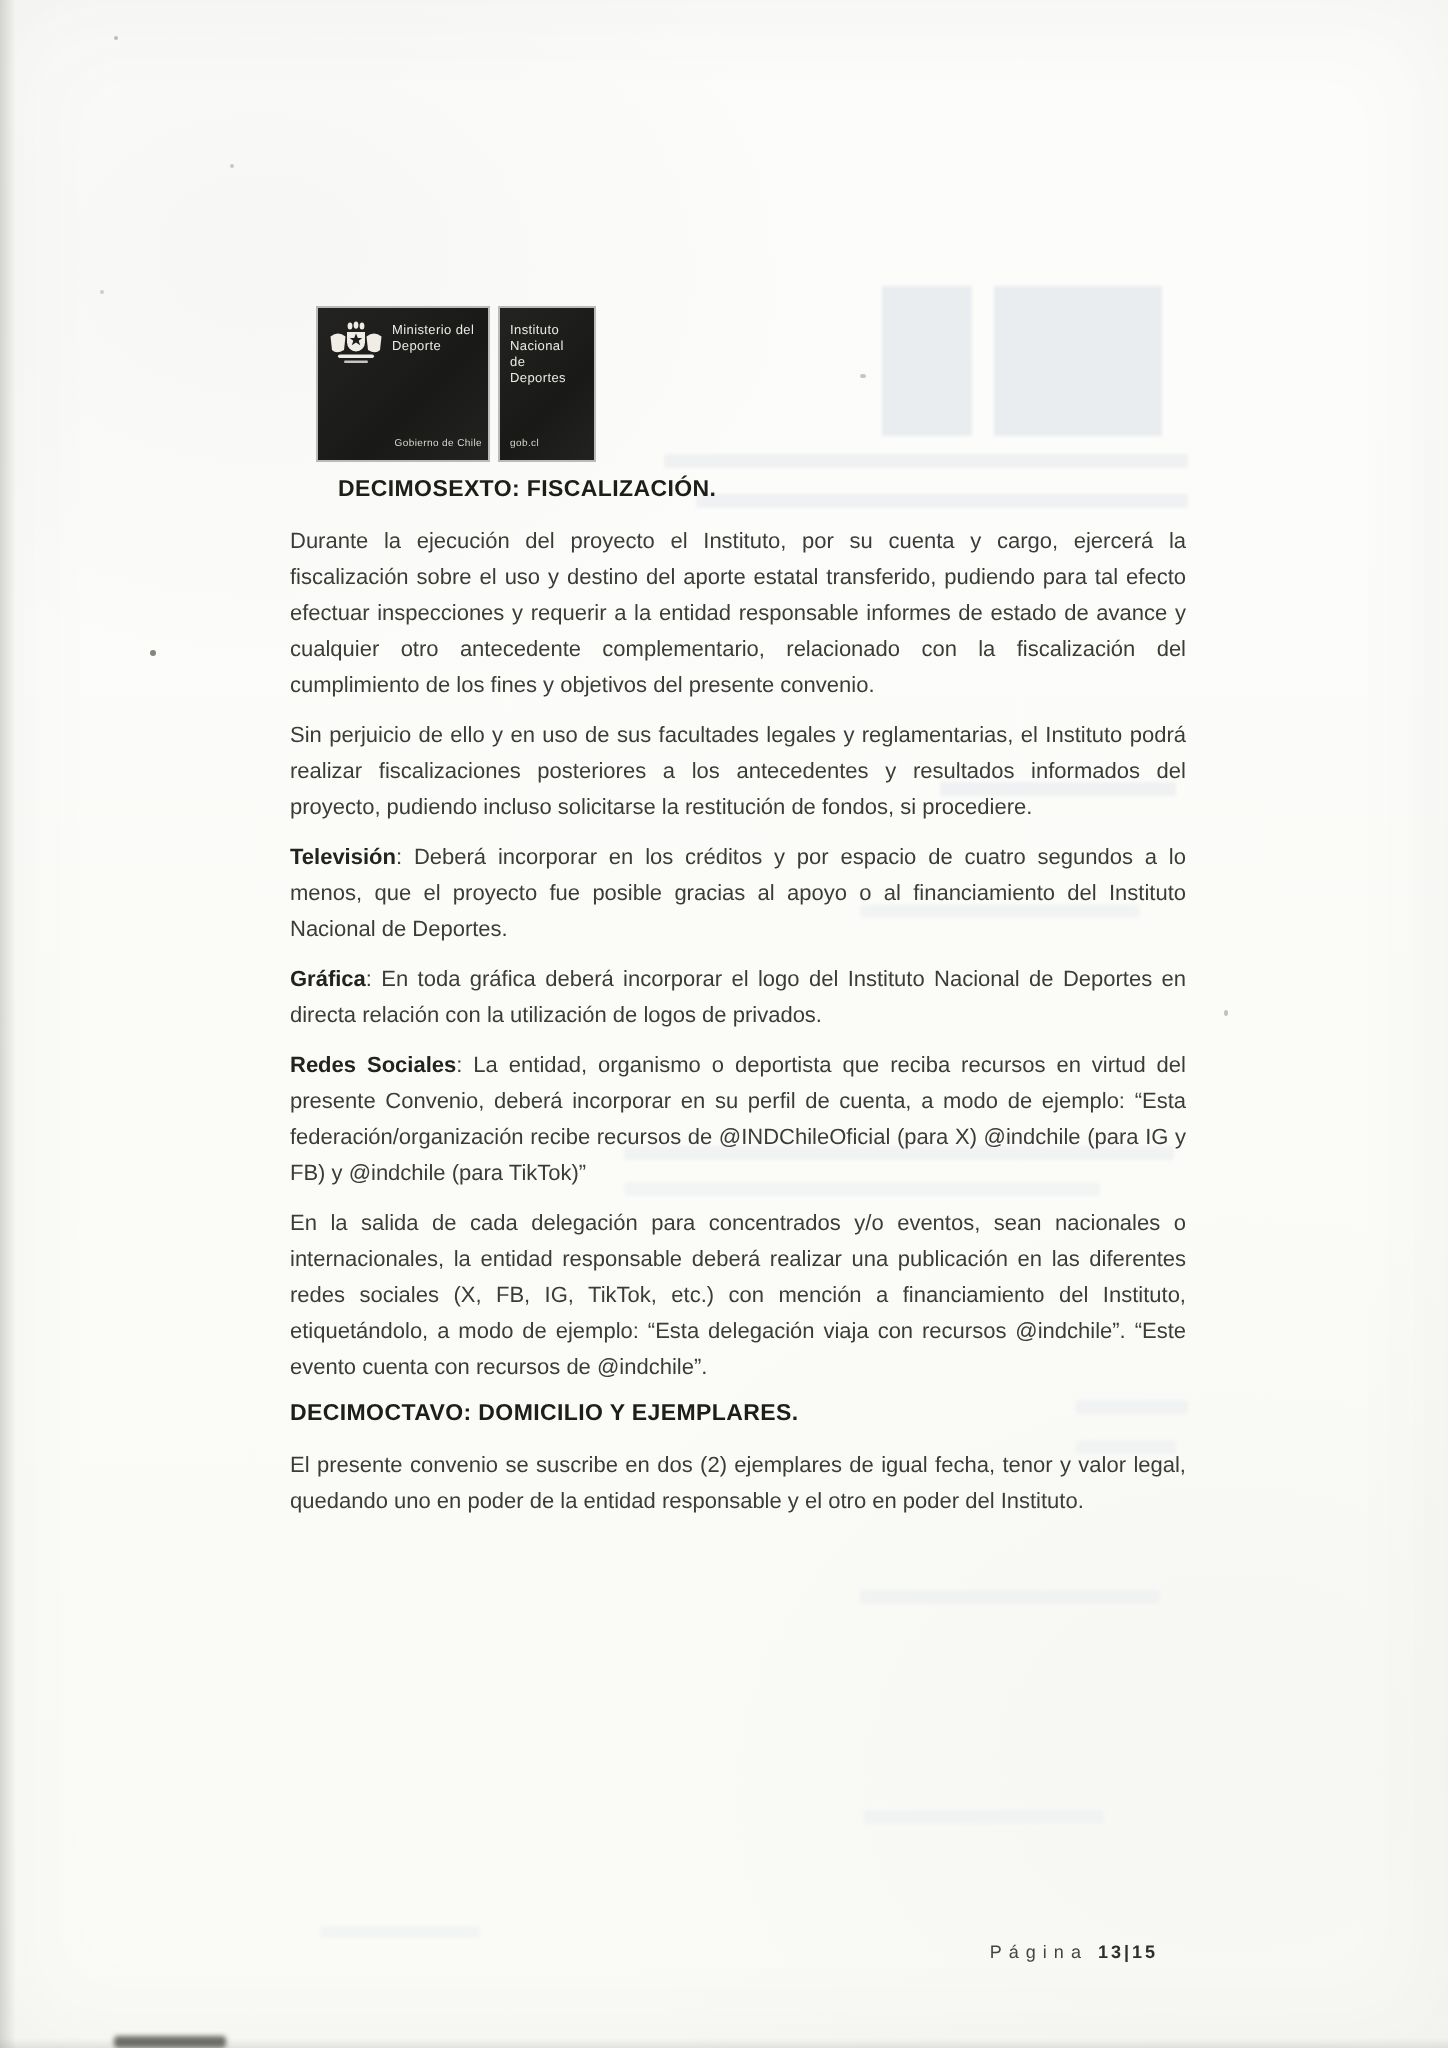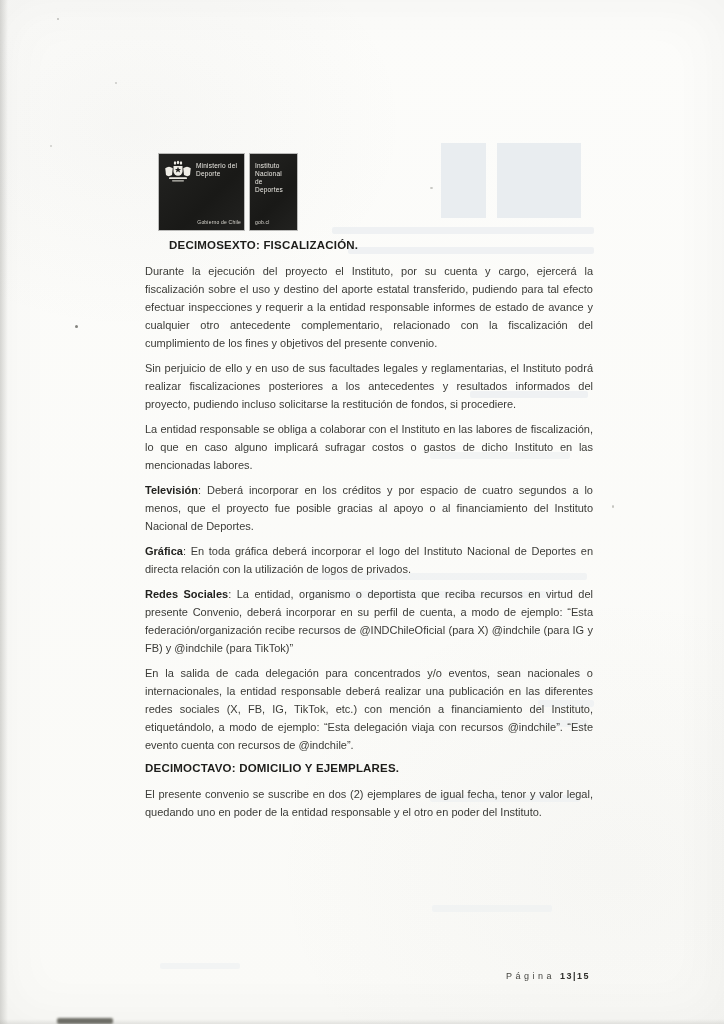--- a/index.html
+++ b/index.html
@@ -83,21 +83,21 @@
   .section-heading:first-child { margin-top: 0; padding-left: 24px; }
   .para {
     font-size: 11px; line-height: 18px; margin: 1px 0 7px 0;
     text-align: justify; color: #3b3b37;
   }
   .para strong.term { color: #22221f; }
   .para:last-child { margin-bottom: 0; }
 
   
   .page-footer {
-    position: absolute; top: 971px; right: 134px;
+    position: absolute; top: 971px; right: 145px;
     font-size: 9px; color: #454540; white-space: nowrap;
   }
   .footer-label { letter-spacing: 3.5px; }
   .footer-page { font-weight: bold; letter-spacing: 1.5px; margin-left: 5px; color: #2e2e2a; }
 </style>
 </head>
 <body>
 
 <div class="paper-vignette"></div>
 <div class="scan-edge-left"></div>
@@ -147,21 +147,20 @@
     <div class="ind-title">Instituto Nacional de Deportes</div>
     <div class="ind-sub">gob.cl</div>
   </div>
 </div>
 
 <div class="doc">
 
   <h2 class="section-heading">DECIMOSEXTO: FISCALIZACIÓN.</h2>
   <p class="para">Durante la ejecución del proyecto el Instituto, por su cuenta y cargo, ejercerá la fiscalización sobre el uso y destino del aporte estatal transferido, pudiendo para tal efecto efectuar inspecciones y requerir a la entidad responsable informes de estado de avance y cualquier otro antecedente complementario, relacionado con la fiscalización del cumplimiento de los fines y objetivos del presente convenio.</p>
   <p class="para">Sin perjuicio de ello y en uso de sus facultades legales y reglamentarias, el Instituto podrá realizar fiscalizaciones posteriores a los antecedentes y resultados informados del proyecto, pudiendo incluso solicitarse la restitución de fondos, si procediere.</p>
-  <p class="para">La entidad responsable se obliga a colaborar con el Instituto en las labores de fiscalización, lo que en caso alguno implicará sufragar costos o gastos de dicho Instituto en las mencionadas labores.</p>
 
   <p class="para"><strong class="term">Televisión</strong><span>: Deberá incorporar en los créditos y por espacio de cuatro segundos a lo menos, que el proyecto fue posible gracias al apoyo o al financiamiento del Instituto Nacional de Deportes.</span></p>
   <p class="para"><strong class="term">Gráfica</strong><span>: En toda gráfica deberá incorporar el logo del Instituto Nacional de Deportes en directa relación con la utilización de logos de privados.</span></p>
   <p class="para"><strong class="term">Redes Sociales</strong><span>: La entidad, organismo o deportista que reciba recursos en virtud del presente Convenio, deberá incorporar en su perfil de cuenta, a modo de ejemplo: “Esta federación/organización recibe recursos de @INDChileOficial (para X) @indchile (para IG y FB) y @indchile (para TikTok)”</span></p>
   <p class="para">En la salida de cada delegación para concentrados y/o eventos, sean nacionales o internacionales, la entidad responsable deberá realizar una publicación en las diferentes redes sociales (X, FB, IG, TikTok, etc.) con mención a financiamiento del Instituto, etiquetándolo, a modo de ejemplo: “Esta delegación viaja con recursos @indchile”. “Este evento cuenta con recursos de @indchile”.</p>
 
   <h2 class="section-heading">DECIMOCTAVO: DOMICILIO Y EJEMPLARES.</h2>
   <p class="para">El presente convenio se suscribe en dos (2) ejemplares de igual fecha, tenor y valor legal, quedando uno en poder de la entidad responsable y el otro en poder del Instituto.</p>
 
 </div>

